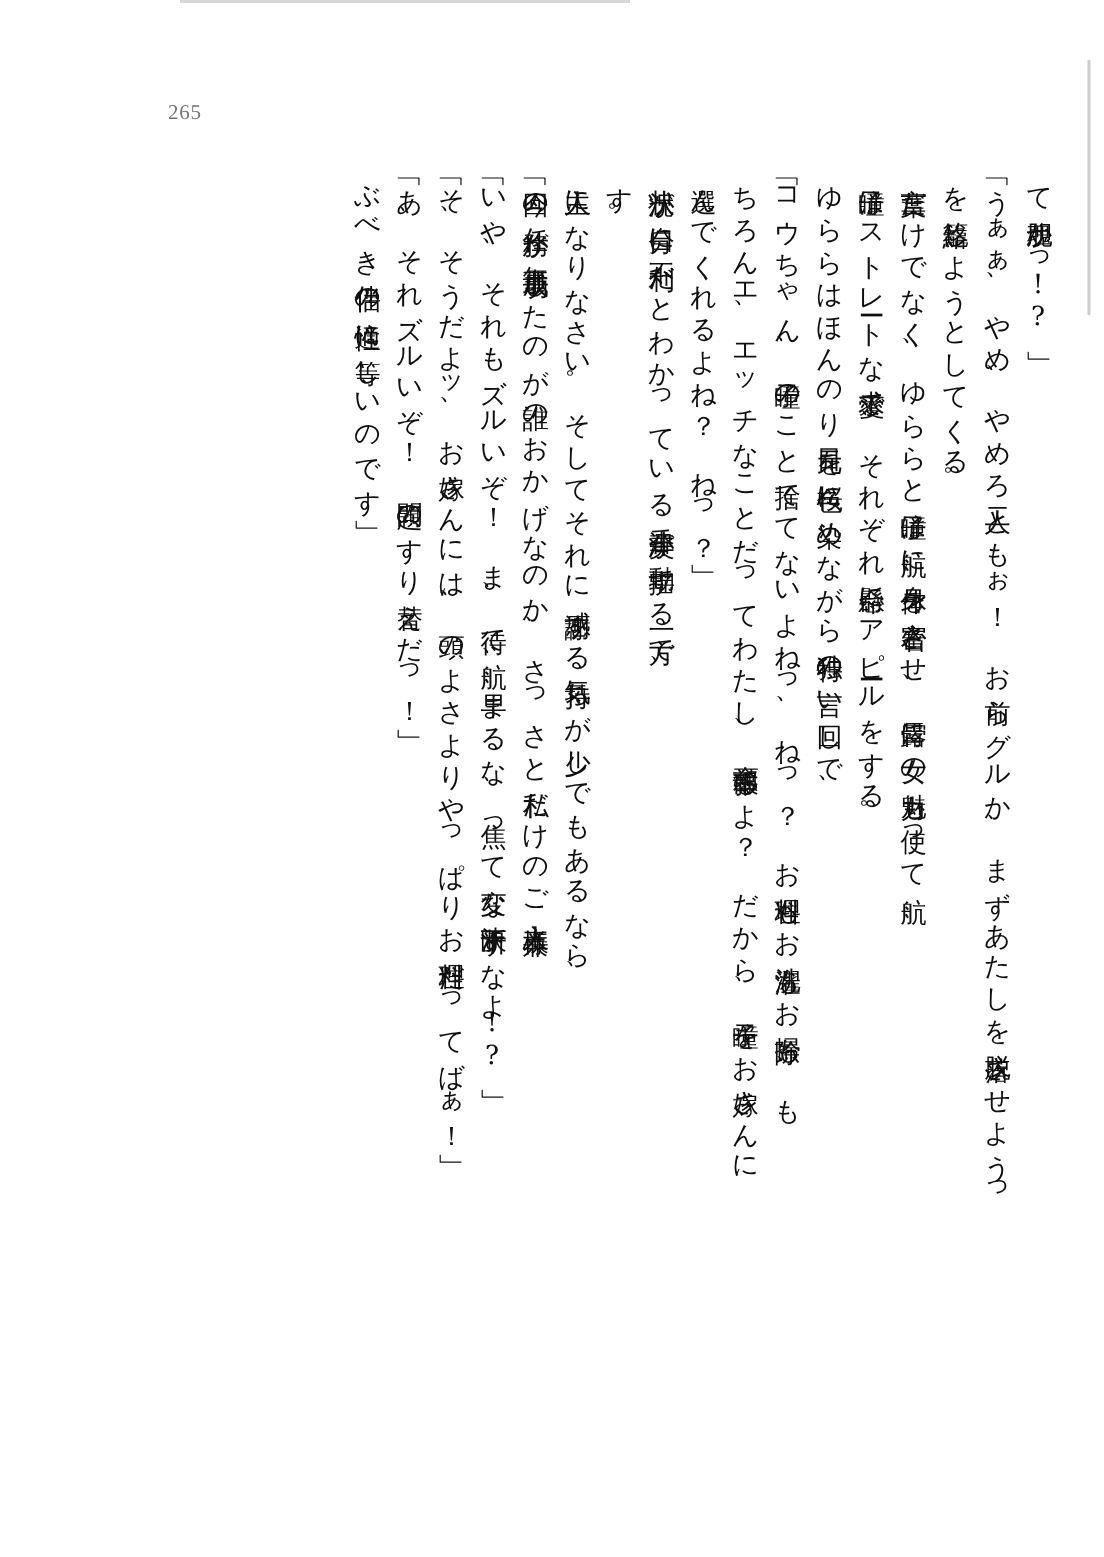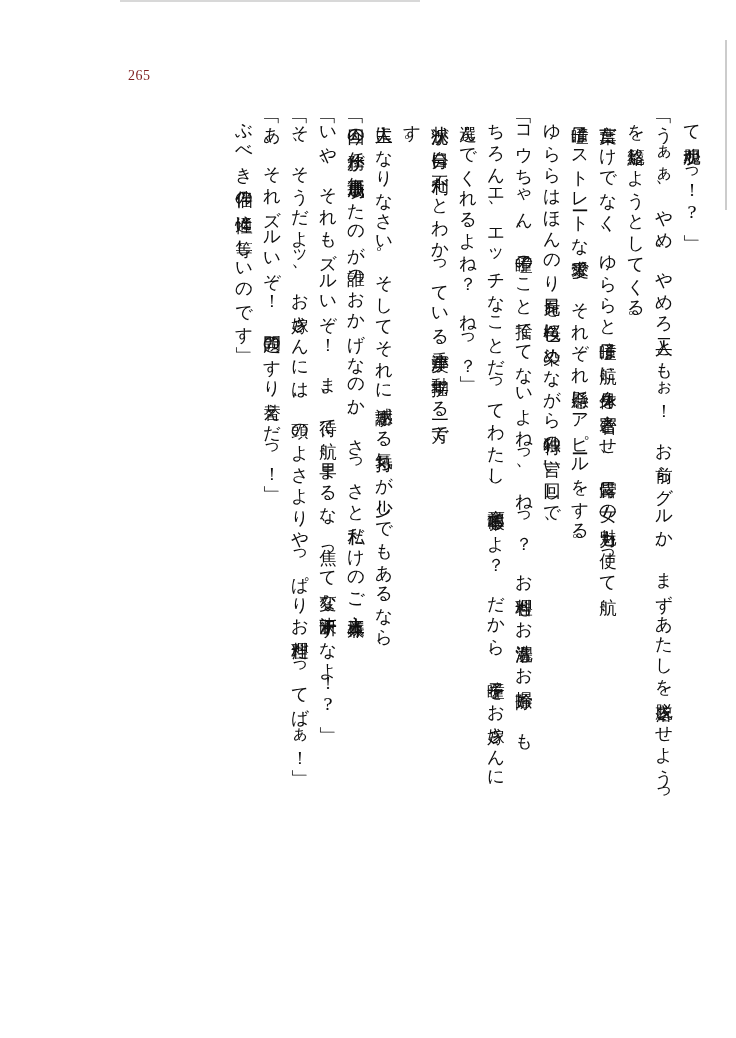--- a/index.html
+++ b/index.html
@@ -32,24 +32,23 @@
     right: 9px;
     width: 2px;
     height: 170px;
     background: #cccccc;
   }
   .page-number {
     position: absolute;
     top: 68px;
     left: 112px;
     font-size: 14px;
-    color: #7f1d1d;
+    color: #737373;
     letter-spacing: 0.5px;
     font-family: "Liberation Serif", serif;
-    margin-left: 16px;
   }
   
   .body-text {
     position: absolute;
     top: 112px;
     right: 36px;
     height: 840px;
     display: flex;
     flex-direction: row;
     align-items: flex-start;

